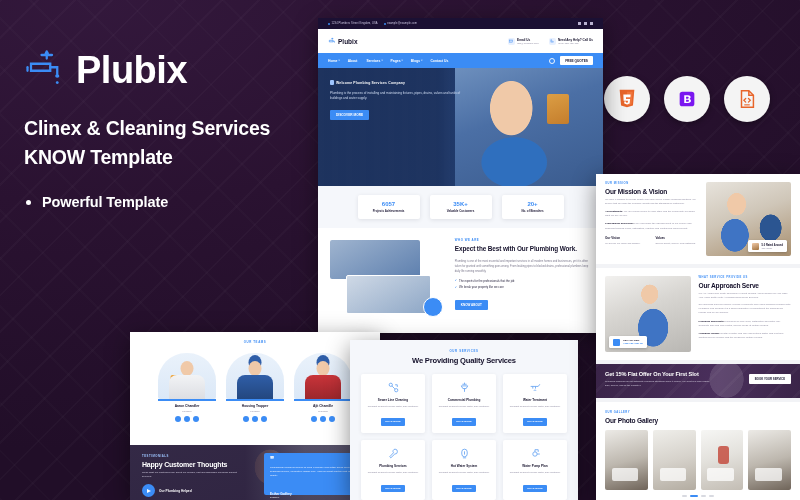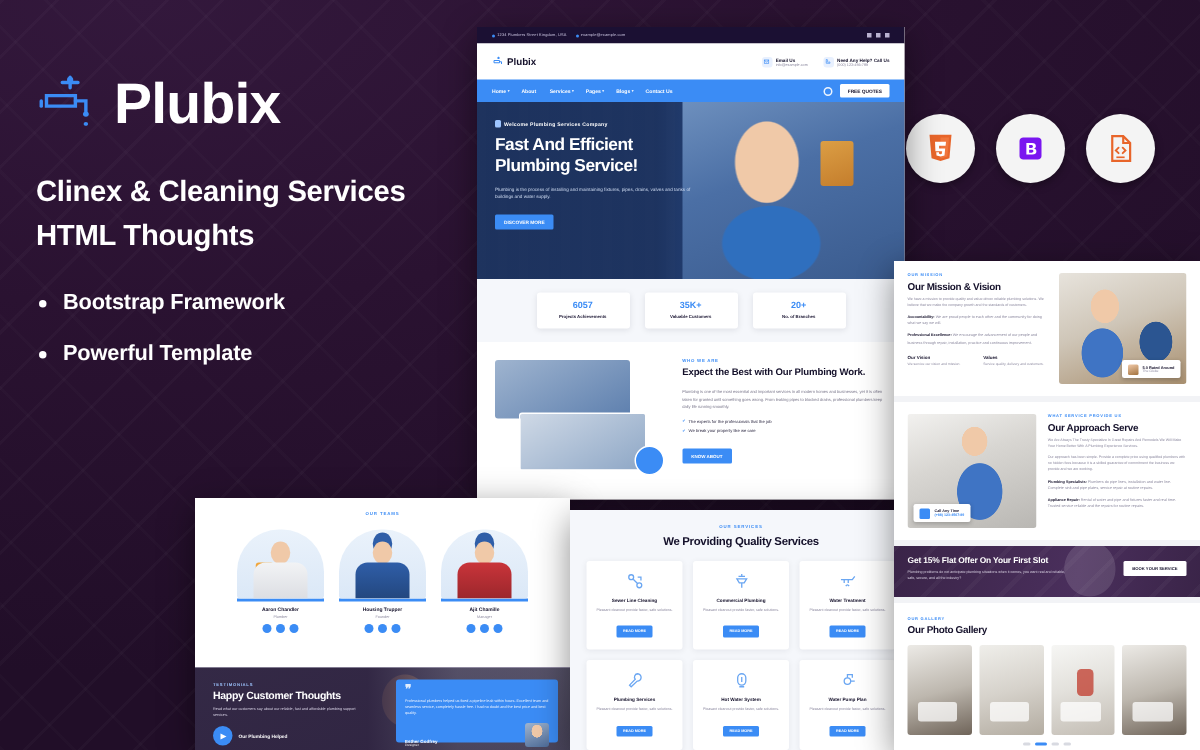--- a/index.html
+++ b/index.html
@@ -216,21 +216,21 @@
   }
   .testi-card .quote { font-size: 8px; line-height: .6; font-weight:bold; opacity:.85; }
   .testi-card .txt { margin-top: 3px; font-size: 2.5px; line-height:1.65; color:#eaf2ff; }
   .testi-card .who { margin-top: 4px; display:flex; justify-content:space-between; align-items:flex-end;}
   .testi-card .who b { display:block; font-size: 3px; }
   .testi-card .who s { display:block; font-size: 2.3px; text-decoration:none; opacity:.9;}
   .testi-ava { width: 16px; height: 16px; border-radius: 2px;
     background: radial-gradient(6px 7px at 50% 34%, #f0c9a8 0 60%, rgba(240,201,168,0) 62%),
                 linear-gradient(160deg,#9fb4cf,#4d6b97); }
   
-  #mock-services { left: 380px; top: 340px; width: 228px; height: 160px; background:#f5f7fb; }
+  #mock-services { left: 350px; top: 340px; width: 228px; height: 160px; background:#f5f7fb; }
   .svc-top { text-align:center; padding: 9px 0 0; }
   .svc-kicker { font-size:2.9px; color:#3b8cf5; font-weight:bold; letter-spacing:.6px; text-transform:uppercase;}
   .svc-h2 { margin-top:3px; font-size:7.6px; font-weight:bold; color:#14102a; letter-spacing:-.2px;}
   .svc-grid { margin: 9px auto 0; width: 206px; display:grid; grid-template-columns: repeat(3,1fr); gap: 7px; }
   .svc-card {
     background:#fff; border-radius: 2px; padding: 6px 5px 7px; text-align:center;
     box-shadow: 0 1px 4px rgba(20,16,42,.07);
   }
   .svc-ic { height: 15px; display:flex; align-items:center; justify-content:center; }
   .svc-ic svg { width: 13px; height: 13px; }
@@ -316,25 +316,24 @@
         <path d="M4 22v4"></path>
         <path d="M38 30c-3 0-3 4 0 4s3-4 0-4z" fill="#3b8cf5" stroke="none"></path>
         <path d="M38 38c-2.2 0-2.2 3 0 3s2.2-3 0-3z" fill="#3b8cf5" stroke="none"></path>
       </svg>
     </span>
     <span class="logo-word">Plubix</span>
   </div>
 
   <div class="promo-title">
     <div>Clinex &amp; Cleaning Services</div>
-    <div>HTML Thoughts</div>
+    <div>KNOW Template</div>
   </div>
 
   <ul class="promo-list">
-    <li>Bootstrap Framework</li>
     <li>Powerful Template</li>
   </ul>
 </div>
 
 <div id="badges">
   <div class="badge">
     <svg viewBox="0 0 24 24" width="22" height="22">
       <path d="M4 2h16l-1.5 17L12 21l-6.5-2L4 2z" fill="#e8652a"></path>
       <path d="M12 4v15.3l5-1.5L18.2 4H12z" fill="#f0763c"></path>
       <path d="M8 7h8l-.3 3H11v2h4.4l-.5 5-2.9.9-2.9-.9-.2-2.2h2l.1 1 1 .3 1-.3.2-1.8H8.3L8 7z" fill="#fff"></path>
@@ -424,24 +423,20 @@
       <span class="nav-btn">FREE QUOTES</span>
     </div>
   </div>
 
   <div class="hero">
     <div class="hero-photo">
       <span class="tool"></span>
     </div>
     <div class="hero-inner">
       <div class="hero-kicker">Welcome Plumbing Services Company</div>
-      <div class="hero-h1">
-        <div>Fast And Efficient</div>
-        <div>Plumbing Service!</div>
-      </div>
       <div class="hero-sub">Plumbing is the process of installing and maintaining fixtures, pipes, drains, valves and tanks of buildings and water supply.</div>
       <div class="hero-btn">DISCOVER MORE</div>
     </div>
   </div>
 
   <div class="stats-strip">
     <div class="stat-card">
       <b>6057</b>
       <s>Projects Achievements</s>
     </div>

